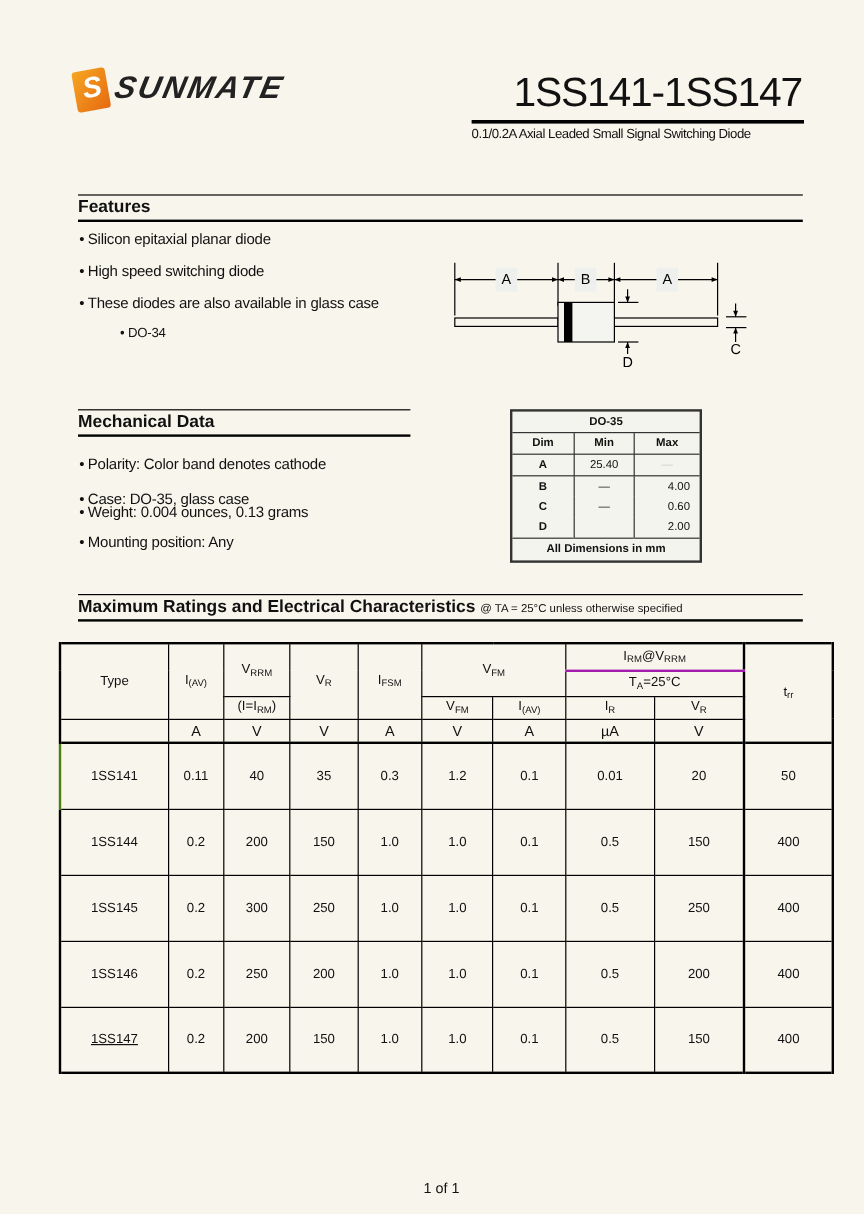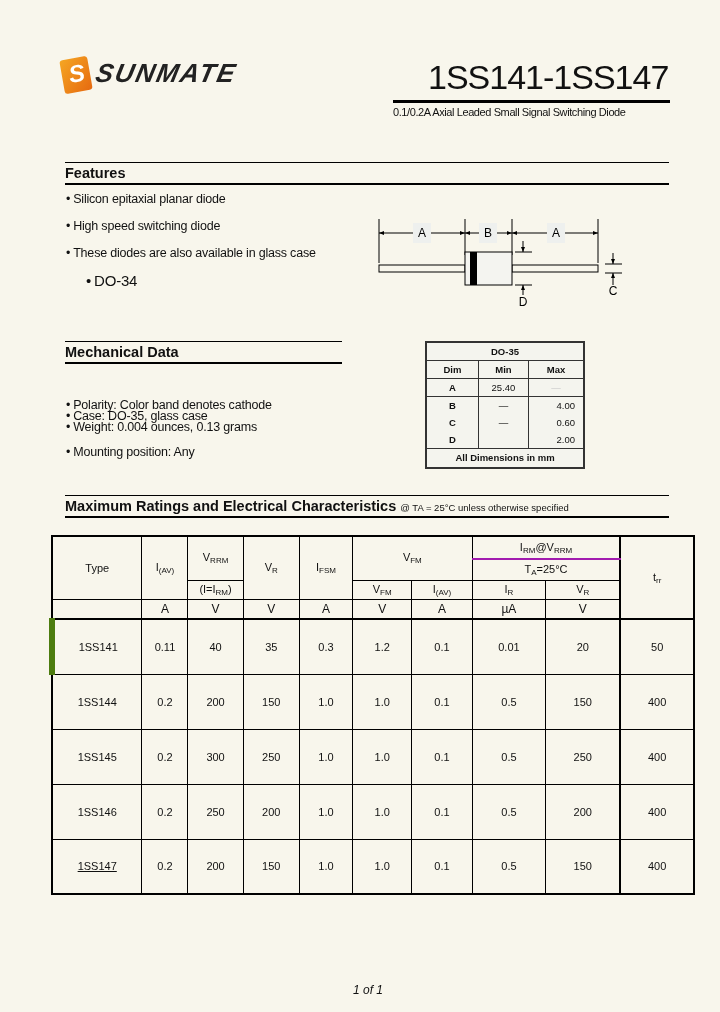--- a/index.html
+++ b/index.html
@@ -13,38 +13,38 @@
   .subtitle { left:393px; top:106px; font-size:11px; letter-spacing:-0.4px; }
   .sec-head { font-weight:bold; font-size:14.5px; border-top:1px solid #000; border-bottom:2px solid #000; padding:2px 0 2px 0; }
   .bullet { font-size:12.5px; letter-spacing:-0.2px; }
   .bullet:before { content:"•"; margin-right:3px; }
   .dimtbl { left:425px; top:341px; width:156px; height:124px; border:2px double #333; background:#f4f4ee; font-size:9.5px; }
   .dimtbl table { width:100%; border-collapse:collapse; }
   .dimtbl td { text-align:center; height:17px; padding:0; }
   table.main { position:absolute; left:49px; top:535px; width:646px; border-collapse:collapse; font-size:11px; }
   table.main td { border:1px solid #000; text-align:center; padding:0; }
   .sub { font-size:8px; vertical-align:-2px; }
-  .footer { left:353px; top:983px; font-size:12px;font-style:italic; }
+  .footer { left:353px; top:983px; font-size:12px; }
 </style>
 </head>
 <body>
 
 <div class="abs logo-mark">
     <span>S</span>
   </div>
 <div class="abs logo-text">SUNMATE</div>
 <div class="abs title">1SS141-1SS147</div>
 <div class="abs title-rule"></div>
 <div class="abs subtitle">0.1/0.2A Axial Leaded Small Signal Switching Diode</div>
 
 <div class="abs sec-head" style="left:65px;top:162px;width:604px;">Features</div>
 <div class="abs bullet" style="left:66px;top:192px;">Silicon epitaxial planar diode</div>
 <div class="abs bullet" style="left:66px;top:219px;">High speed switching diode</div>
 <div class="abs bullet" style="left:66px;top:246px;">These diodes are also available in glass case</div>
-<div class="abs bullet" style="left:86px;top:272px;font-size:15px;"><span>DO-34</span></div>
+<div class="abs bullet" style="left:100px;top:272px;font-size:11px;"><span>DO-34</span></div>
 
 <svg class="abs" style="left:370px;top:215px;" width="270" height="100">
   <g stroke="#000" stroke-width="1" fill="none">
     <line x1="9" y1="4" x2="9" y2="48"></line>
     <line x1="95" y1="4" x2="95" y2="40"></line>
     <line x1="142" y1="4" x2="142" y2="40"></line>
     <line x1="228" y1="4" x2="228" y2="48"></line>
     <line x1="9" y1="18" x2="95" y2="18"></line>
     <line x1="95" y1="18" x2="142" y2="18"></line>
     <line x1="142" y1="18" x2="228" y2="18"></line>
@@ -80,21 +80,21 @@
     <text x="52" y="22">A</text>
     <text x="118" y="22">B</text>
     <text x="186" y="22">A</text>
     <text x="153" y="91">D</text>
     <text x="243" y="80">C</text>
   </g>
 </svg>
 
 <div class="abs sec-head" style="left:65px;top:341px;width:277px;">Mechanical Data</div>
 <div class="abs bullet" style="left:66px;top:371px;margin-top:38px;">Case:  DO-35, glass case</div>
-<div class="abs bullet" style="left:66px;top:398px;">Polarity: Color band denotes cathode</div>
+<div class="abs bullet" style="left:66px;top:380px;">Polarity: Color band denotes cathode</div>
 <div class="abs bullet" style="left:66px;top:420px;">Weight: 0.004 ounces, 0.13 grams</div>
 <div class="abs bullet" style="left:66px;top:445px;">Mounting position: Any</div>
 
 <div class="abs dimtbl">
   <table>
     <tbody>
         <tr>
           <td colspan="3" style="font-weight:bold;border-bottom:1px solid #333;">DO-35</td>
         </tr>
     <tr style="font-weight:bold;">
@@ -173,21 +173,21 @@
     <td>A</td>
         <td>V</td>
         <td>V</td>
         <td>A</td>
         <td>V</td>
         <td>A</td>
         <td>µA</td>
         <td>V</td>
   </tr>
   <tr style="height:55px;">
-    <td style="border-left:6px solid #4d7c0f;">1SS141</td>
+    <td style="border-left:2px solid #4d7c0f;">1SS141</td>
         <td>0.11</td>
         <td>40</td>
         <td>35</td>
         <td>0.3</td>
         <td>1.2</td>
         <td>0.1</td>
         <td>0.01</td>
         <td>20</td>
         <td style="border-left:2px solid #000;border-right:2px solid #000;">50</td>
   </tr>

